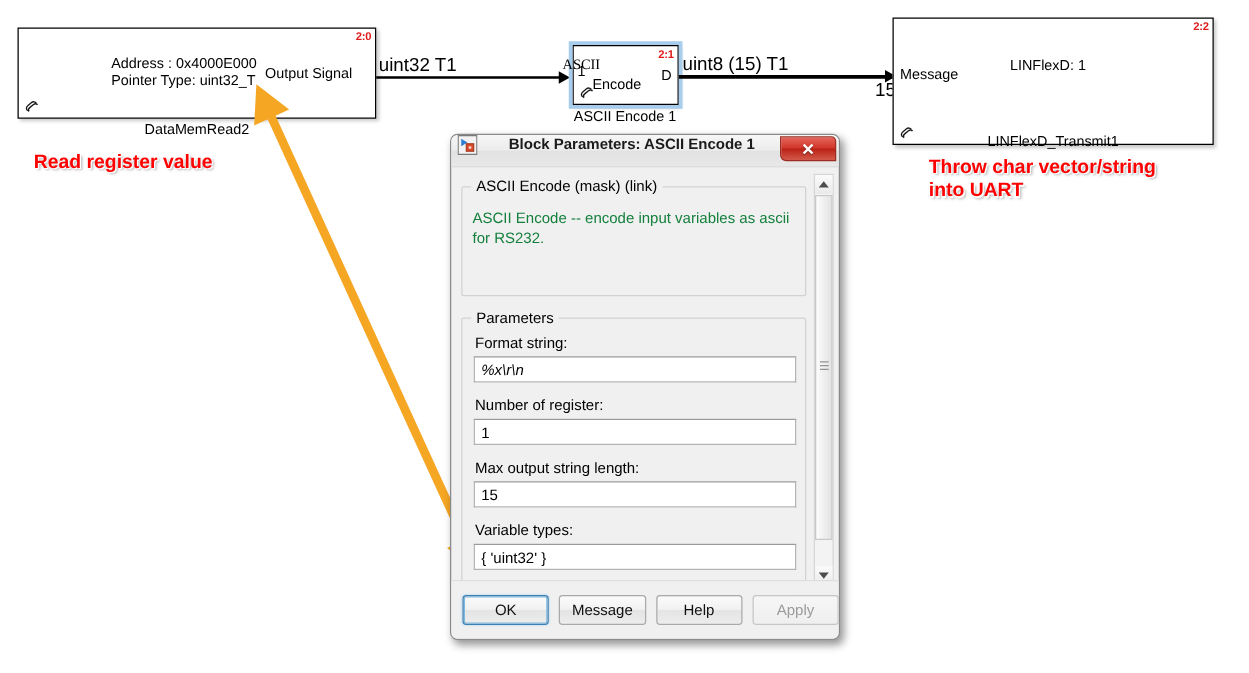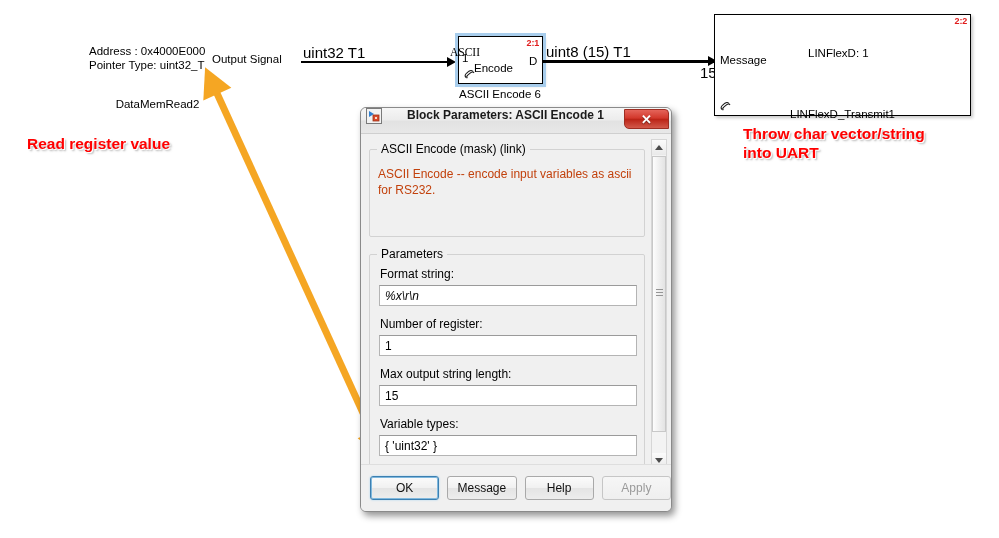--- a/index.html
+++ b/index.html
@@ -187,21 +187,21 @@
   #desc-group {
     width: 276px; height: 88px;
     margin-top: 9px;
   }
   #desc-text {
     position: absolute;
     left: 8px; top: 16px;
     width: 258px;
     font-size: 12px;
     line-height: 16px;
-    color: #c2410c;
+    color: #15803d;
   }
 
   #param-group {
     width: 276px; height: 214px;
     margin-top: 17px;
   }
   .field-label {
     position: absolute;
     font-size: 12px;
     color: #000;
@@ -306,20 +306,29 @@
     border-color: #c6c6c6;
     background: linear-gradient(to bottom, #f6f6f6, #efefef);
     cursor: default;
   }
 </style>
 </head>
 <body>
 
 <div id="canvas">
 
+  <div class="sl-block" style="left:14px; top:22px; width:287px; height:73px;">
+    <span class="sl-tag">2:0</span>
+    <svg class="sl-link-icon" viewBox="0 0 16 16">
+      <g fill="none" stroke="#1a1a1a" stroke-width="1.1">
+        <path d="M4.2 11.6 C2.6 10.4 2.9 8.6 4.4 7.4 L7.0 5.2 C8.5 4.0 10.3 4.3 11.0 5.5"></path>
+        <path d="M5.2 12.2 C4.4 11.1 4.8 9.8 6.0 8.9 L8.8 6.6 C10.0 5.7 11.4 5.9 12.0 6.9"></path>
+      </g>
+    </svg>
+  </div>
   <div class="sl-inner-text" style="left:89px; top:44px;">Address : 0x4000E000</div>
   <div class="sl-inner-text" style="left:89px; top:58px;">Pointer Type: uint32_T</div>
   <div class="sl-port-label" style="left:212px; top:53px;">Output Signal</div>
   <div class="sl-name" style="left:14px; top:98px; width:287px;">DataMemRead2</div>
 
   <div class="wire" style="left:301px; top:61px; width:150px; height:2px;"></div>
   <div class="arrowhead" style="left:447px; top:57px;"></div>
   <div class="sl-sig-label" style="left:303px; top:44px;">uint32 T1</div>
 
   <div class="sl-block selected" style="left:458px; top:36px; width:85px; height:48px;">
@@ -328,41 +337,41 @@
       <g fill="none" stroke="#1a1a1a" stroke-width="1.1">
         <path d="M4.2 11.6 C2.6 10.4 2.9 8.6 4.4 7.4 L7.0 5.2 C8.5 4.0 10.3 4.3 11.0 5.5"></path>
         <path d="M5.2 12.2 C4.4 11.1 4.8 9.8 6.0 8.9 L8.8 6.6 C10.0 5.7 11.4 5.9 12.0 6.9"></path>
       </g>
     </svg>
   </div>
   <div class="sl-inner-text" style="left:450px; top:45px;font-family:Liberation Serif, serif;">ASCII</div>
   <div class="sl-inner-text" style="left:474px; top:61px;">Encode</div>
   <div class="sl-port-label" style="left:462px; top:52px;">1</div>
   <div class="sl-port-label" style="left:529px; top:55px; font-weight:normal;">D</div>
-  <div class="sl-name" style="left:440px; top:88px; width:120px;">ASCII Encode 6</div>
+  <div class="sl-name" style="left:440px; top:88px; width:120px;">ASCII Encode 1</div>
 
   <div class="wire" style="left:543px; top:60px; width:172px; height:3px;"></div>
   <div class="arrowhead" style="left:708px; top:56px;"></div>
   <div class="sl-sig-label" style="left:546px; top:43px;">uint8 (15) T1</div>
   <div class="sl-sig-label" style="left:700px; top:64px;">15</div>
 
   <div class="sl-block" style="left:714px; top:14px; width:257px; height:102px;">
     <span class="sl-tag">2:2</span>
     <svg class="sl-link-icon" viewBox="0 0 16 16">
       <g fill="none" stroke="#1a1a1a" stroke-width="1.1">
         <path d="M4.2 11.6 C2.6 10.4 2.9 8.6 4.4 7.4 L7.0 5.2 C8.5 4.0 10.3 4.3 11.0 5.5"></path>
         <path d="M5.2 12.2 C4.4 11.1 4.8 9.8 6.0 8.9 L8.8 6.6 C10.0 5.7 11.4 5.9 12.0 6.9"></path>
       </g>
     </svg>
   </div>
   <div class="sl-inner-text" style="left:808px; top:46px;">LINFlexD: 1</div>
   <div class="sl-port-label" style="left:720px; top:54px;">Message</div>
   <div class="sl-name" style="left:714px; top:108px; width:257px;">LINFlexD_Transmit1</div>
 
-  <div class="annot-red" style="left:27px; top:134px;">Read register value</div>
+  <div class="annot-red" style="left:27px; top:120px;">Read register value</div>
   <div class="annot-red" style="left:743px; top:124px;">Throw char vector/string
 into UART</div>
 
   <svg id="orange-arrow" viewBox="0 0 999 538">
     <defs>
       <marker id="ah-start" markerWidth="5" markerHeight="5" refX="3.6" refY="2.5" orient="auto" markerUnits="strokeWidth">
         <path d="M4.4,0.3 L0.2,2.5 L4.4,4.7 Z" fill="#f5a623"></path>
       </marker>
       <marker id="ah-end" markerWidth="5" markerHeight="5" refX="1.4" refY="2.5" orient="auto" markerUnits="strokeWidth">
         <path d="M0.6,0.3 L4.8,2.5 L0.6,4.7 Z" fill="#f5a623"></path>

